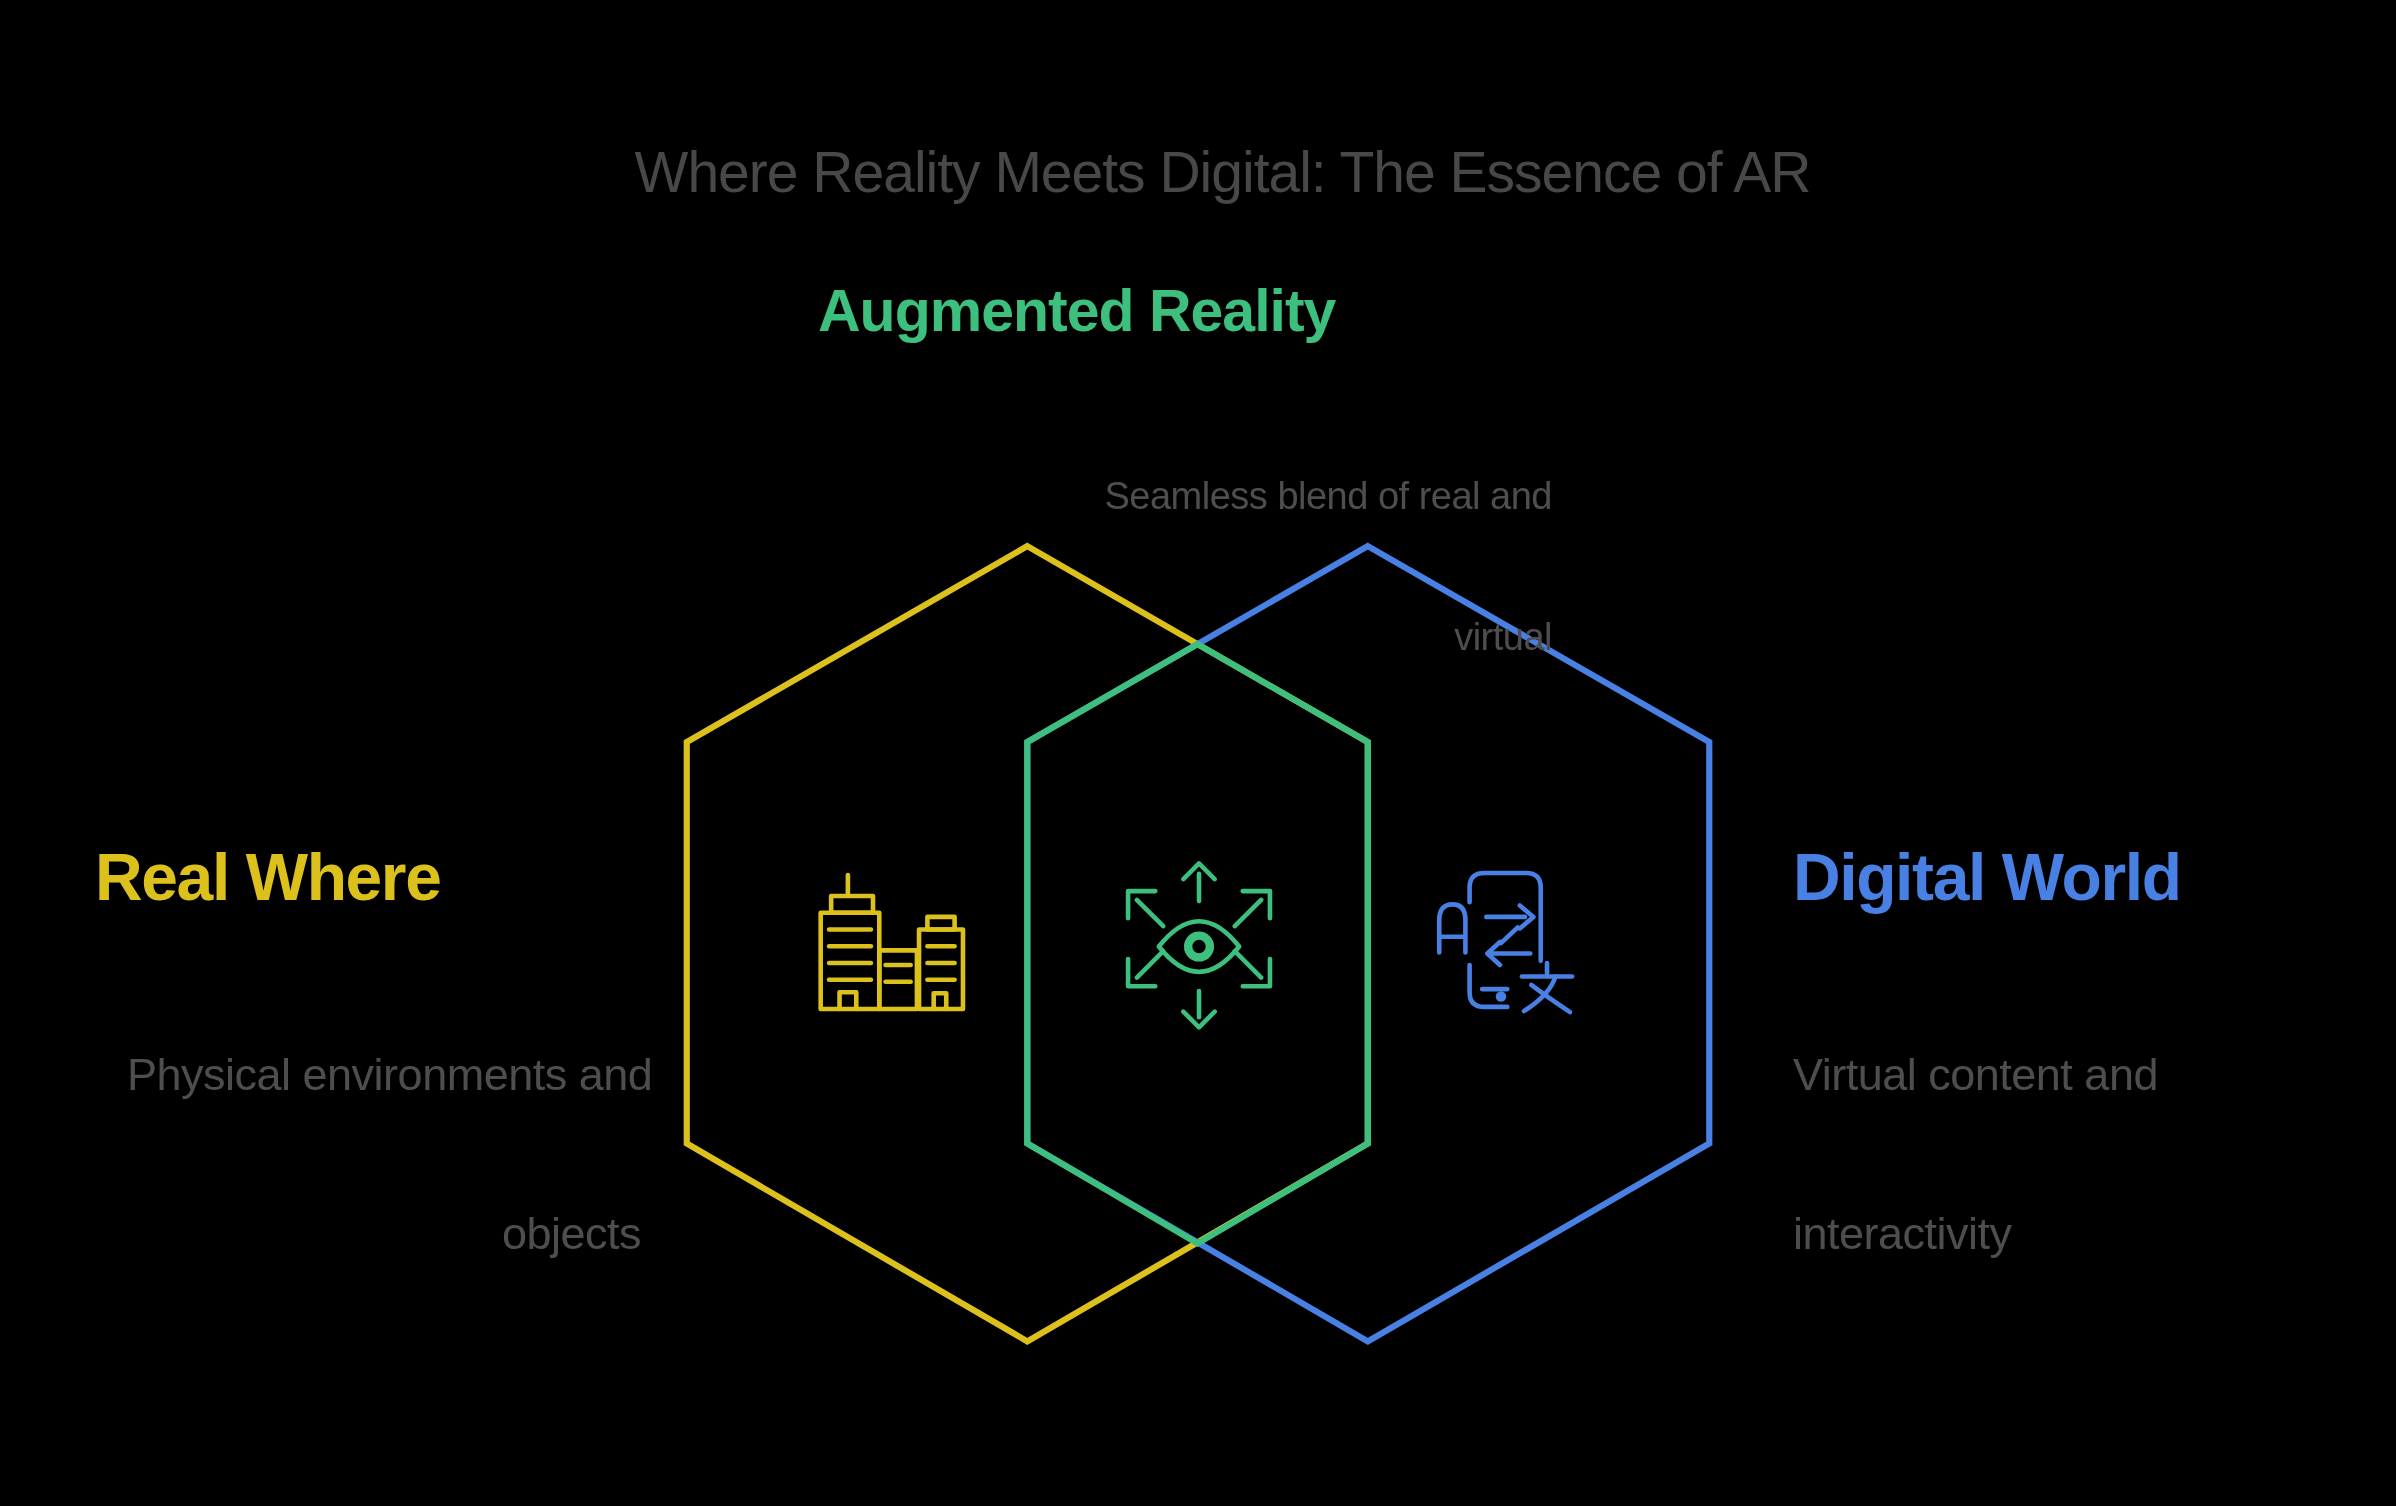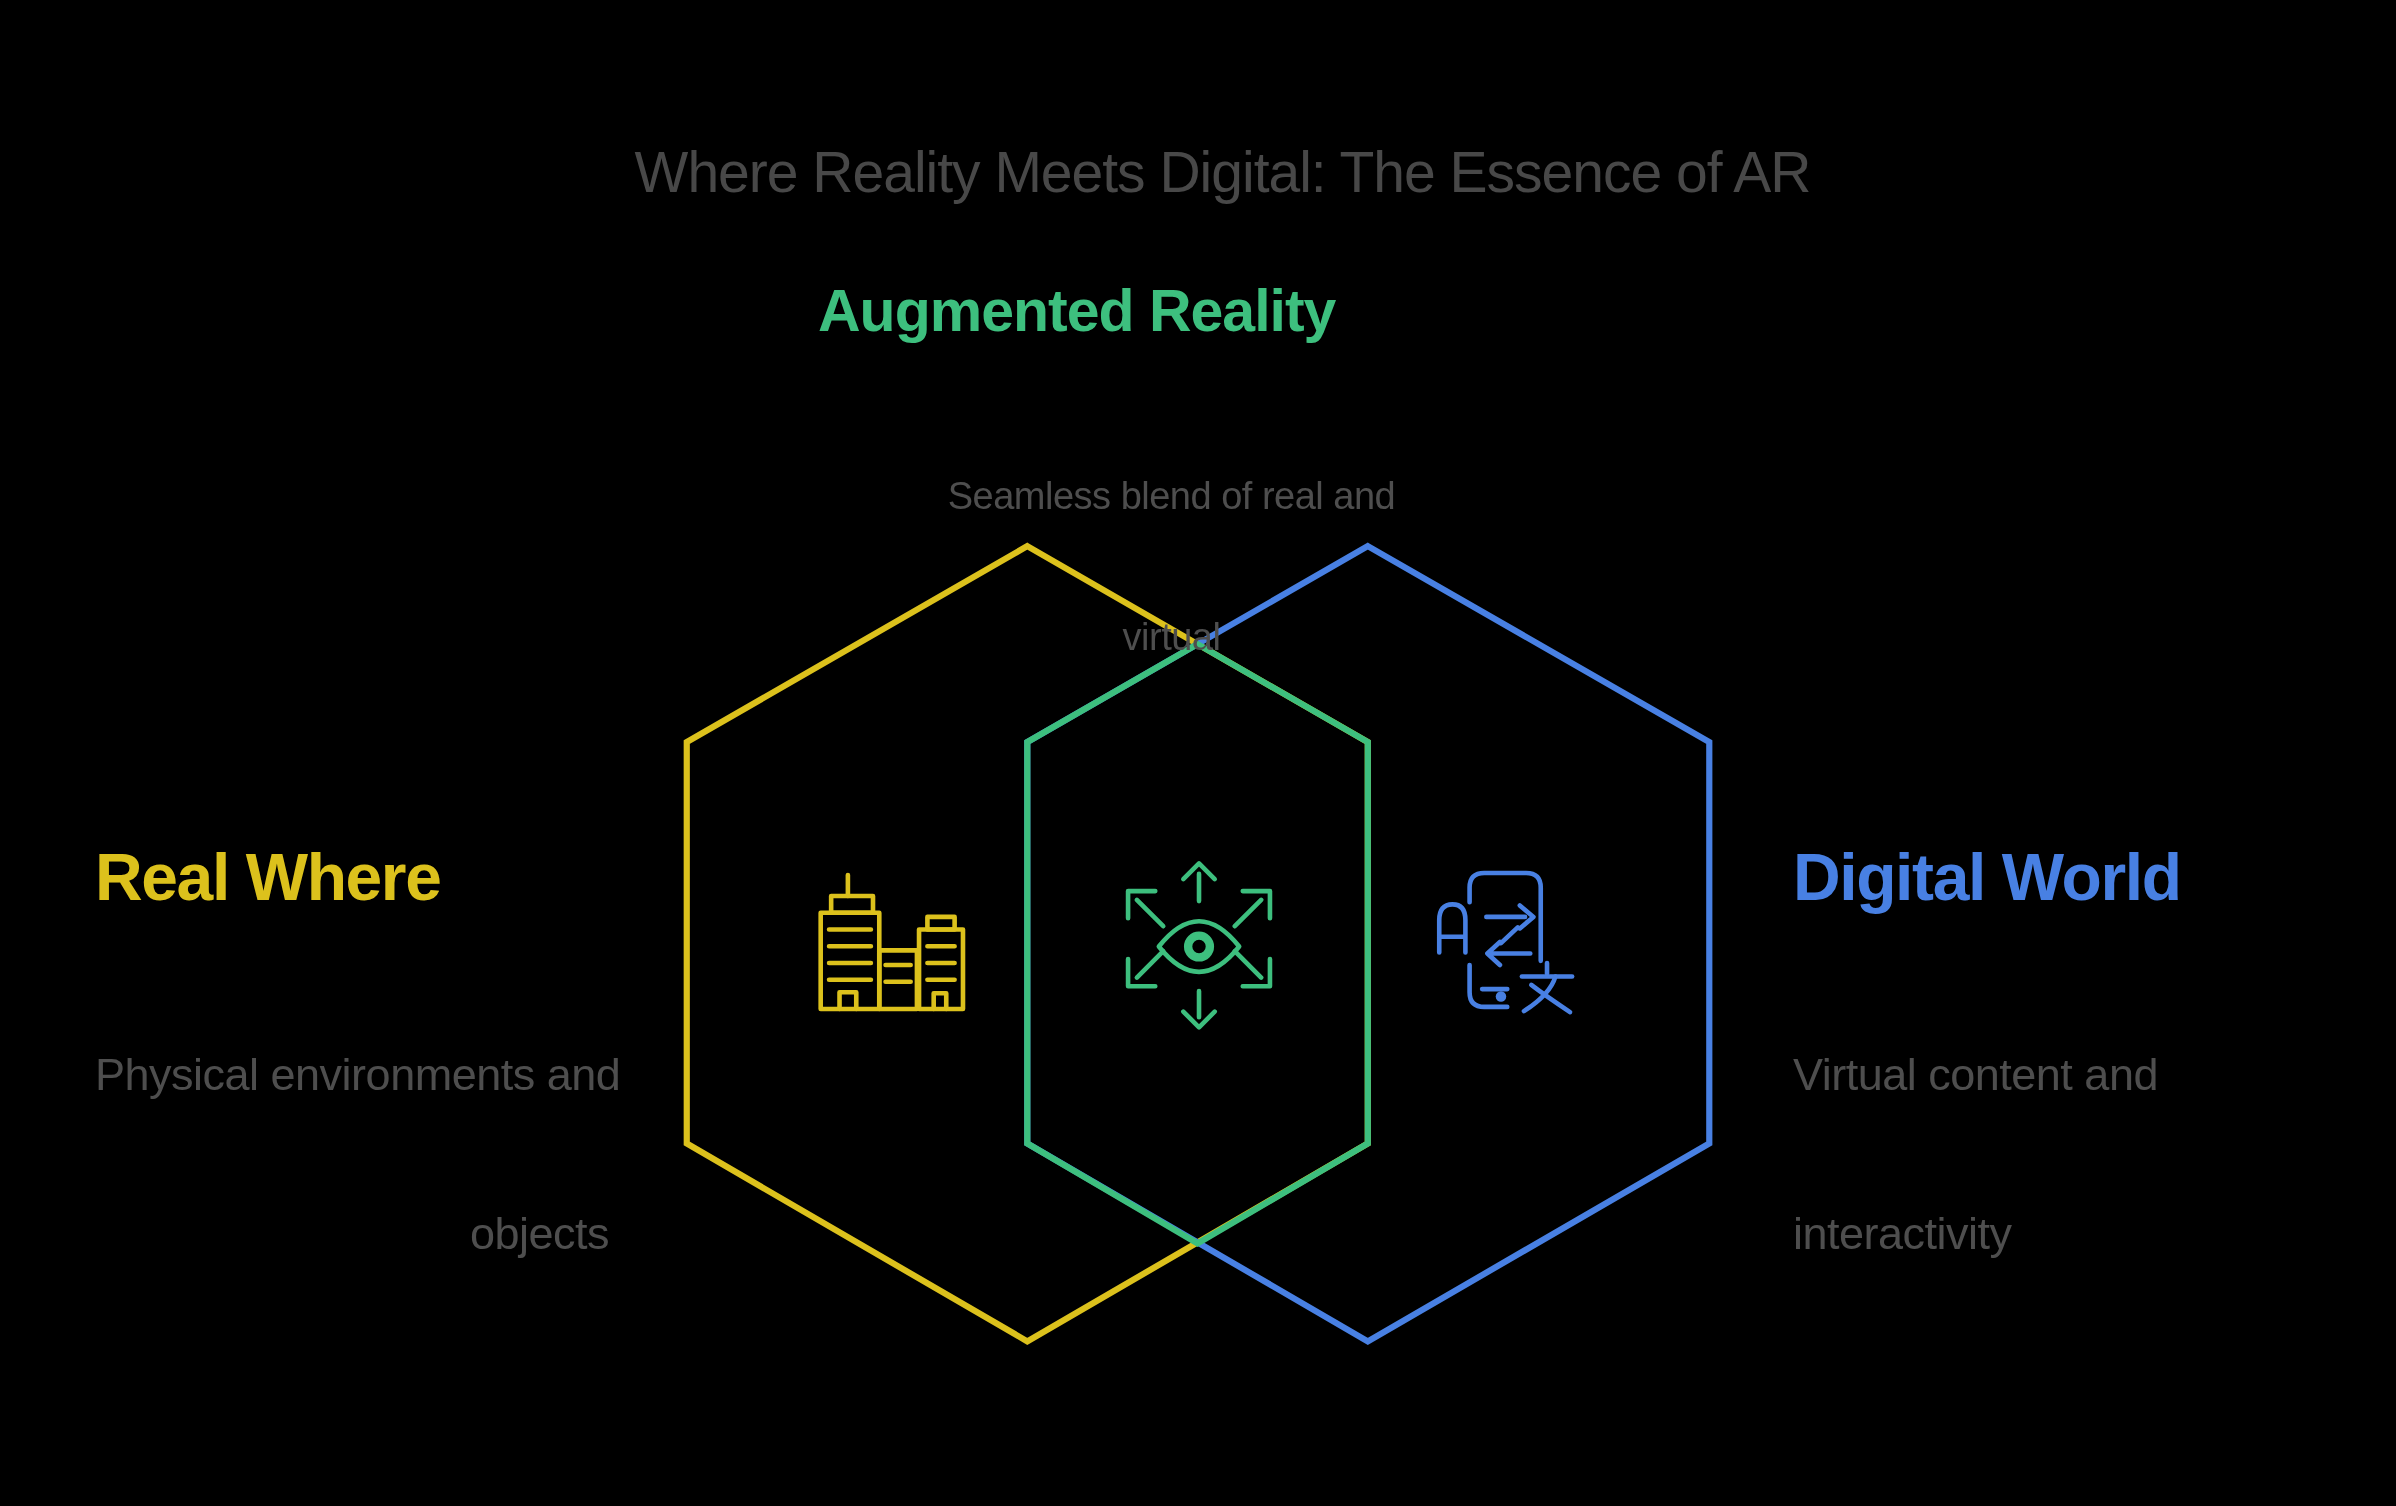--- a/index.html
+++ b/index.html
@@ -28,36 +28,36 @@
     font-size:57px; line-height:1; letter-spacing:-1px;
     color: var(--title-text, #484848);
     padding-left: 24px;
   }
   .center-label {
     left:818px; width:708px; top:282px; text-align:left;
     font-size:59px; font-weight:700; line-height:1; letter-spacing:-1px;
     color: var(--augmented-reality, #3dbf7e);
   }
   .center-desc {
-    left:791px; width:761px; top:379px; text-align:center;
+    left:791px; width:761px; top:379px; text-align:right;
     font-size:38px; line-height:47px; letter-spacing:-0.5px;
     color: var(--description-text, #4e4e4e);
   }
   .left-block  { left:95px;  width:514px; }
   .right-block { left:1786px; width:571px;margin-left:7px; }
   .side-label {
     position:absolute; top:844px; font-size:66px; font-weight:700;
     line-height:1; letter-spacing:-1.4px; white-space:pre;
   }
   .side-desc {
     position:absolute; top:942px; font-size:45px; line-height:53px;
     letter-spacing:-0.5px; color: var(--description-text, #4e4e4e); white-space:pre;
   }
   .left-block .side-label  { color: var(--real-world, #dcc11c); text-align:left; width:514px; }
-  .left-block .side-desc   { text-align:right; width:514px; }
+  .left-block .side-desc   { text-align:right; width:514px;margin-left:32px; }
   .right-block .side-label { color: var(--digital-world, #4880e3); text-align:left; width:571px; }
   .right-block .side-desc  { text-align:left; width:571px; }
   .block { position:absolute; top:0; height:1507px; }
 </style>
 </head>
 <body>
 
 <div class="stage">
 
   <svg class="venn" width="2397" height="1507" viewBox="0 0 2520 1584">

